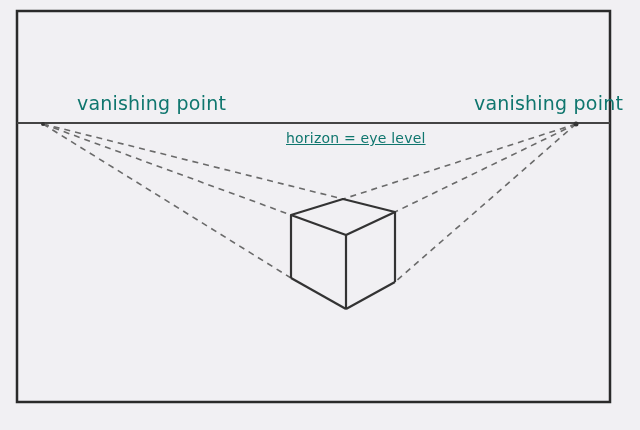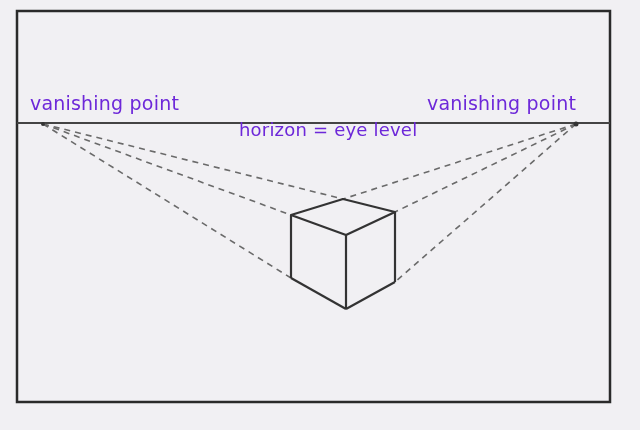--- a/index.html
+++ b/index.html
@@ -1,18 +1,18 @@
 <!DOCTYPE html>
 <html><head>
 <meta charset="utf-8">
 <style>
   html, body { margin:0; padding:0; }
   body { width:640px; height:430px; background:#f1f0f3; position:relative; overflow:hidden; font-family:"DejaVu Sans", sans-serif; }
   svg { position:absolute; left:0; top:0; }
-  .lbl { position:absolute; font-size:19px; color:#6d28d9; white-space:nowrap; letter-spacing:0.2px; }
+  .lbl { position:absolute; font-size:19px; color:#0f766e; white-space:nowrap; letter-spacing:0.2px;margin-left:47px; }
 </style>
 </head>
 <body>
 
 <svg width="640" height="430" viewBox="0 0 640 430">
   <rect x="17" y="11" width="593" height="391" fill="none" stroke="#2a2a2a" stroke-width="2.5"></rect>
   <line x1="17" y1="123" x2="610" y2="123" stroke="#444" stroke-width="2"></line>
 
   <g stroke="#6a6a6a" stroke-width="1.6" stroke-dasharray="6,5" fill="none">
     <line x1="43" y1="124" x2="343" y2="199"></line>
@@ -33,13 +33,13 @@
     <line x1="291" y1="215" x2="291" y2="278"></line>
     <line x1="346" y1="235" x2="346" y2="309"></line>
     <line x1="395" y1="212" x2="395" y2="282"></line>
     <line x1="291" y1="278" x2="346" y2="309"></line>
     <line x1="395" y1="282" x2="346" y2="309"></line>
   </g>
 </svg>
 
 <div class="lbl" style="left:30px; top:92px;">vanishing point</div>
 <div class="lbl" style="left:427px; top:92px;">vanishing point</div>
-<div class="lbl" style="left:239px; top:119px; font-size:18px;">horizon = eye level</div>
+<div class="lbl" style="left:239px; top:130px; font-size:14px;text-decoration:underline;">horizon = eye level</div>
 
 </body></html>

